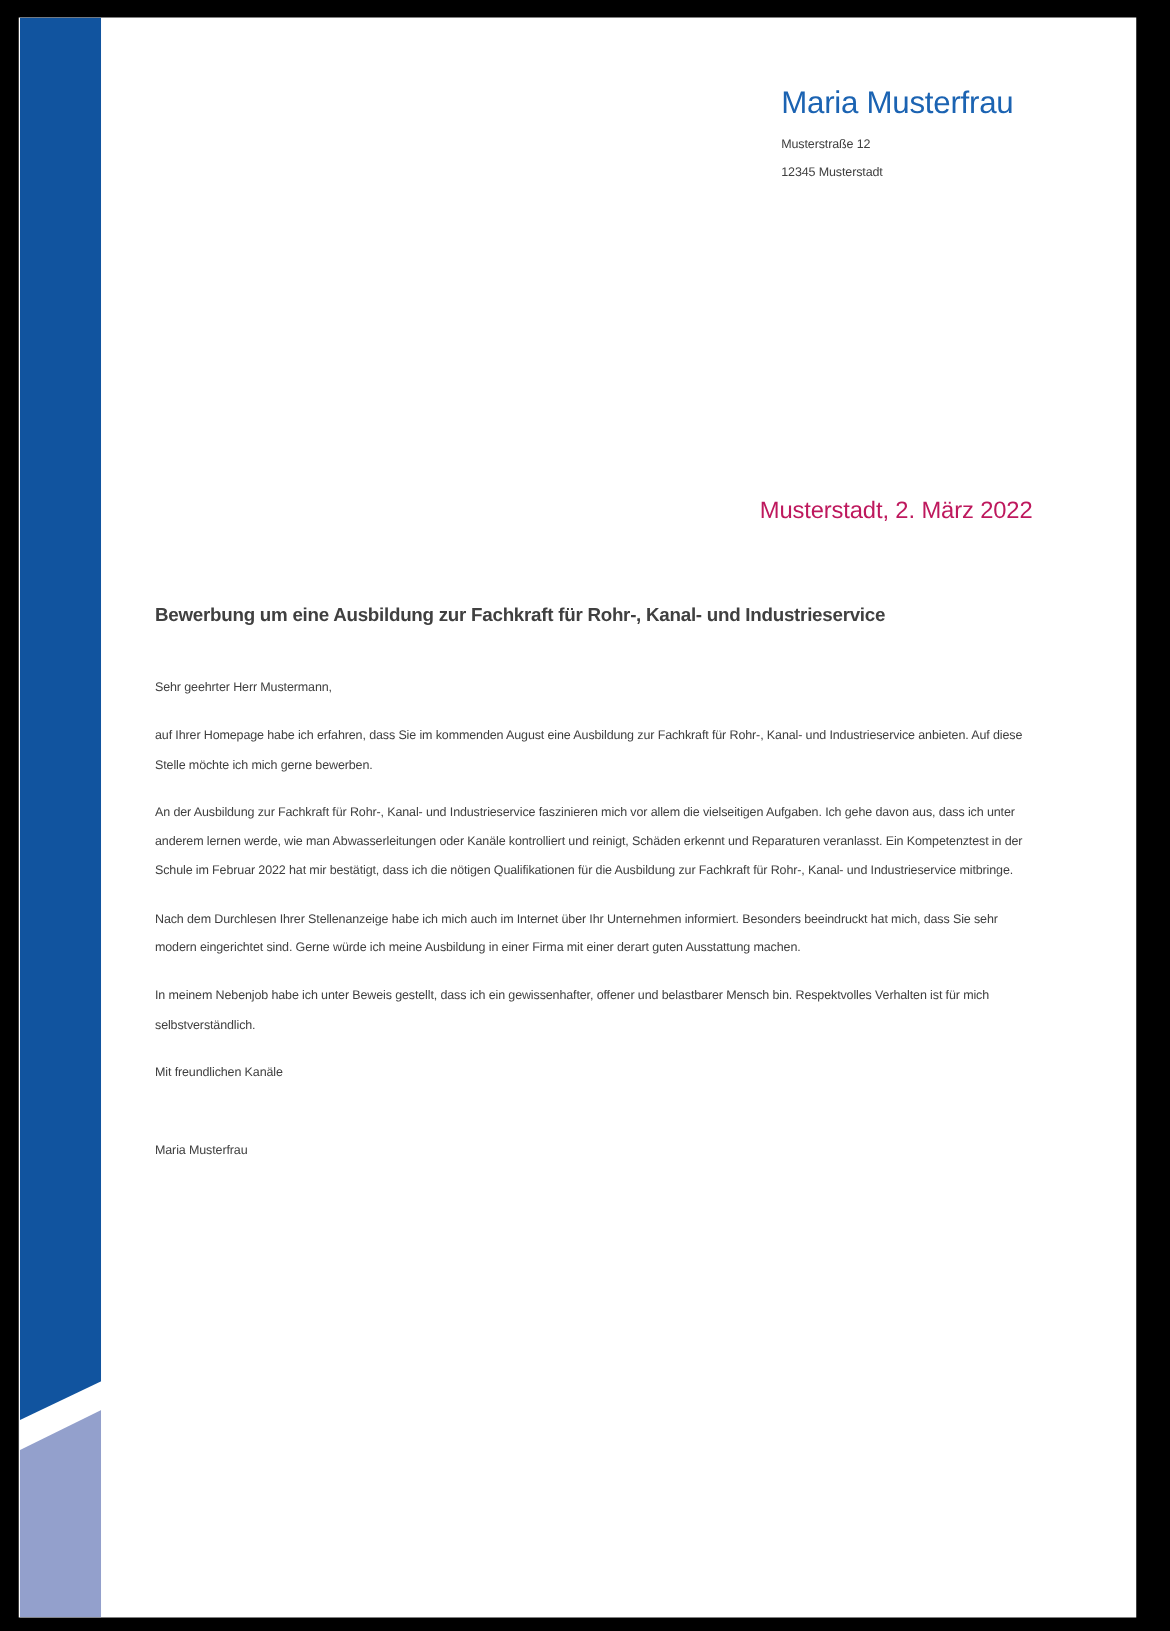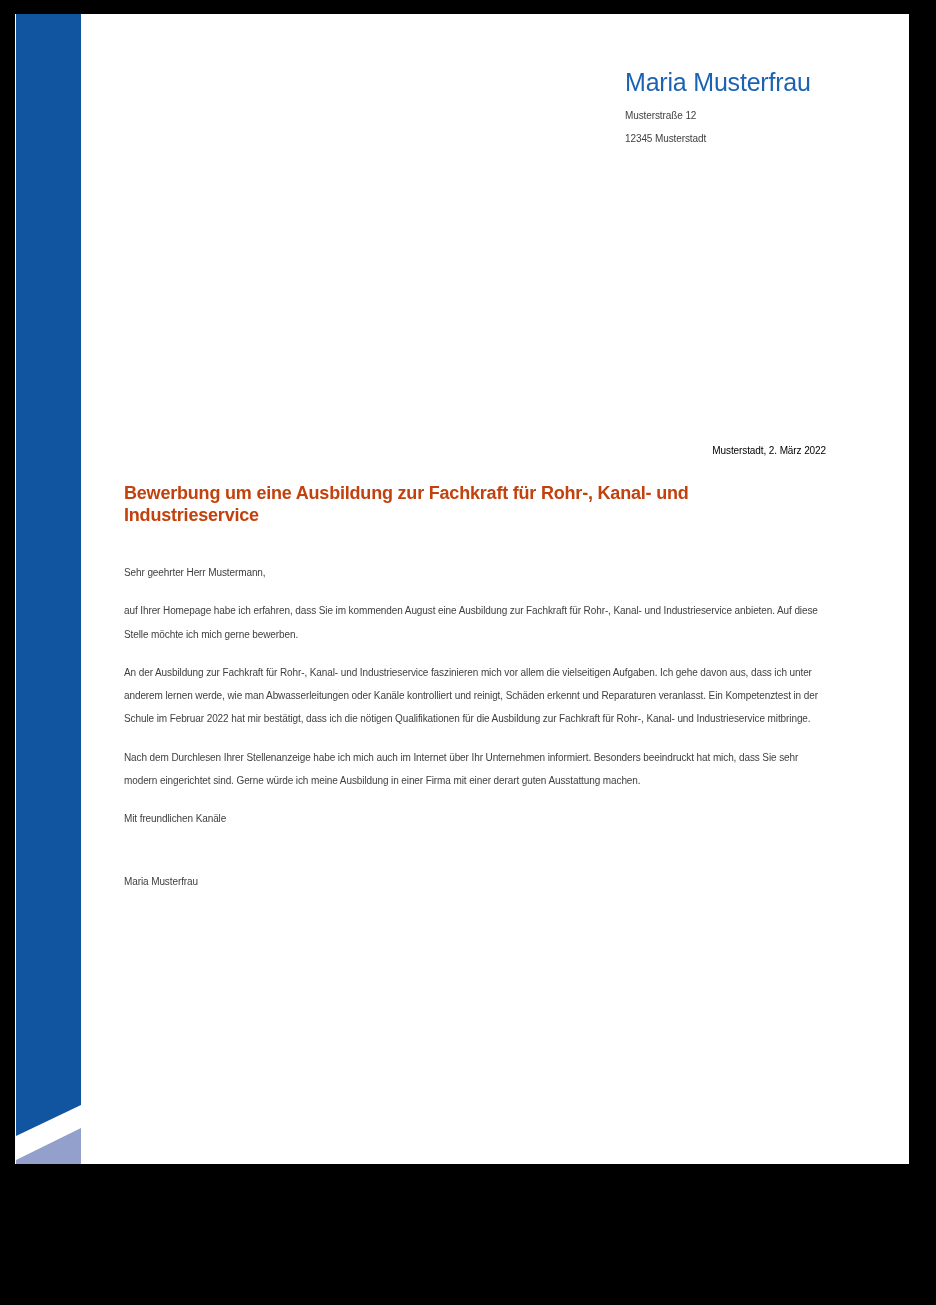--- a/index.html
+++ b/index.html
@@ -6,21 +6,21 @@
   body {
     width: 936px; height: 1305px;
     background: #000000;
     position: relative;
     font-family: "Liberation Sans", "DejaVu Sans", sans-serif;
     overflow: hidden;
   }
   .page {
     position: absolute;
     left: 15px; top: 14px;
-    width: 894px; height: 1150px;
+    width: 894px; height: 1280px;
     background: #ffffff;
   }
   
   .stripe {
     position: absolute;
     left: 1px; top: 0;
     width: 65px; height: 100%;
   }
   .stripe-blue {
     position: absolute; inset: 0;
@@ -53,40 +53,40 @@
   }
   
   .recipient {
     position: absolute;
     left: 110px; top: 243px;
     width: 330px;
   }
   
   .date-line {
     position: absolute;
-    left: 109px; top: 425px;
+    left: 109px; top: 383px;
     width: 702px;
     text-align: right;
-    font-size: 10px;
+    font-size: 19px;
     line-height: 23px;
-    color: #000000;
+    color: #be185d;
     letter-spacing: -0.1px;
   }
   
   .letter-body {
     position: absolute;
     left: 109px; top: 468px;
     width: 702px;
     color: #3f3f3f;
   }
   .subject {
-    font-size: 18px;
+    font-size: 15px;
     font-weight: bold;
     line-height: 22px;
-    color: #c2410c;
+    color: #404040;
     margin: 0 0 35px 0;
     letter-spacing: -0.2px;
   }
   .letter-body p {
     font-size: 10px;
     line-height: 23.3px;
     margin: 0 0 15px 0;
     letter-spacing: -0.1px;
   }
   .closing { margin-bottom: 0 !important; }
@@ -110,17 +110,18 @@
 
 
   <div class="date-line">Musterstadt, 2. März 2022</div>
 
   <div class="letter-body">
     <div class="subject">Bewerbung um eine Ausbildung zur Fachkraft für Rohr-, Kanal- und Industrieservice</div>
     <p>Sehr geehrter Herr Mustermann,</p>
     <p>auf Ihrer Homepage habe ich erfahren, dass Sie im kommenden August eine Ausbildung zur Fachkraft für Rohr-, Kanal- und Industrieservice anbieten. Auf diese Stelle möchte ich mich gerne bewerben.</p>
     <p>An der Ausbildung zur Fachkraft für Rohr-, Kanal- und Industrieservice faszinieren mich vor allem die vielseitigen Aufgaben. Ich gehe davon aus, dass ich unter anderem lernen werde, wie man Abwasserleitungen oder Kanäle kontrolliert und reinigt, Schäden erkennt und Reparaturen veranlasst. Ein Kompetenztest in der Schule im Februar 2022 hat mir bestätigt, dass ich die nötigen Qualifikationen für die Ausbildung zur Fachkraft für Rohr-, Kanal- und Industrieservice mitbringe.</p>
     <p>Nach dem Durchlesen Ihrer Stellenanzeige habe ich mich auch im Internet über Ihr Unternehmen informiert. Besonders beeindruckt hat mich, dass Sie sehr modern eingerichtet sind. Gerne würde ich meine Ausbildung in einer Firma mit einer derart guten Ausstattung machen.</p>
+    <p>In meinem Nebenjob habe ich unter Beweis gestellt, dass ich ein gewissenhafter, offener und belastbarer Mensch bin. Respektvolles Verhalten ist für mich selbstverständlich.</p>
     <p class="closing">Mit freundlichen Kanäle</p>
     <p class="signature">Maria Musterfrau</p>
   </div>
 
 </div>
 
 </body></html>

